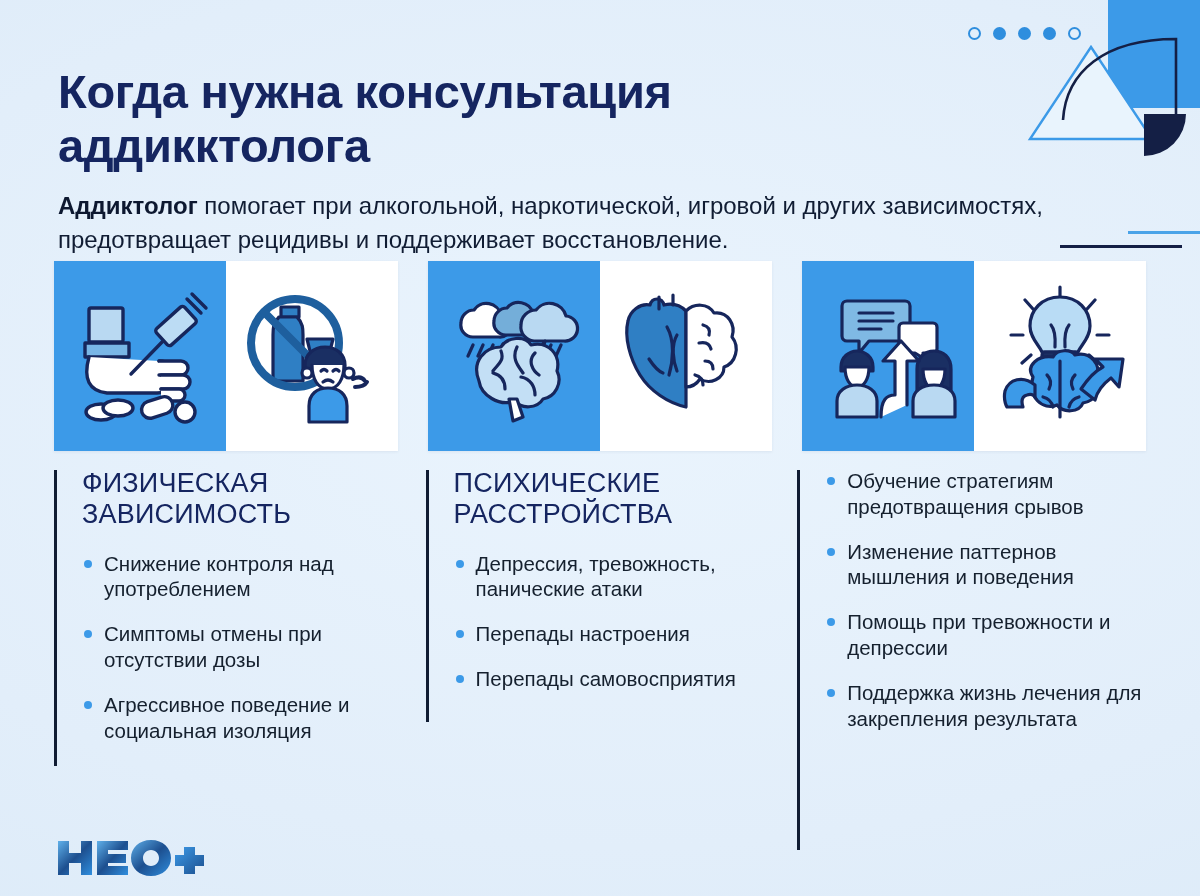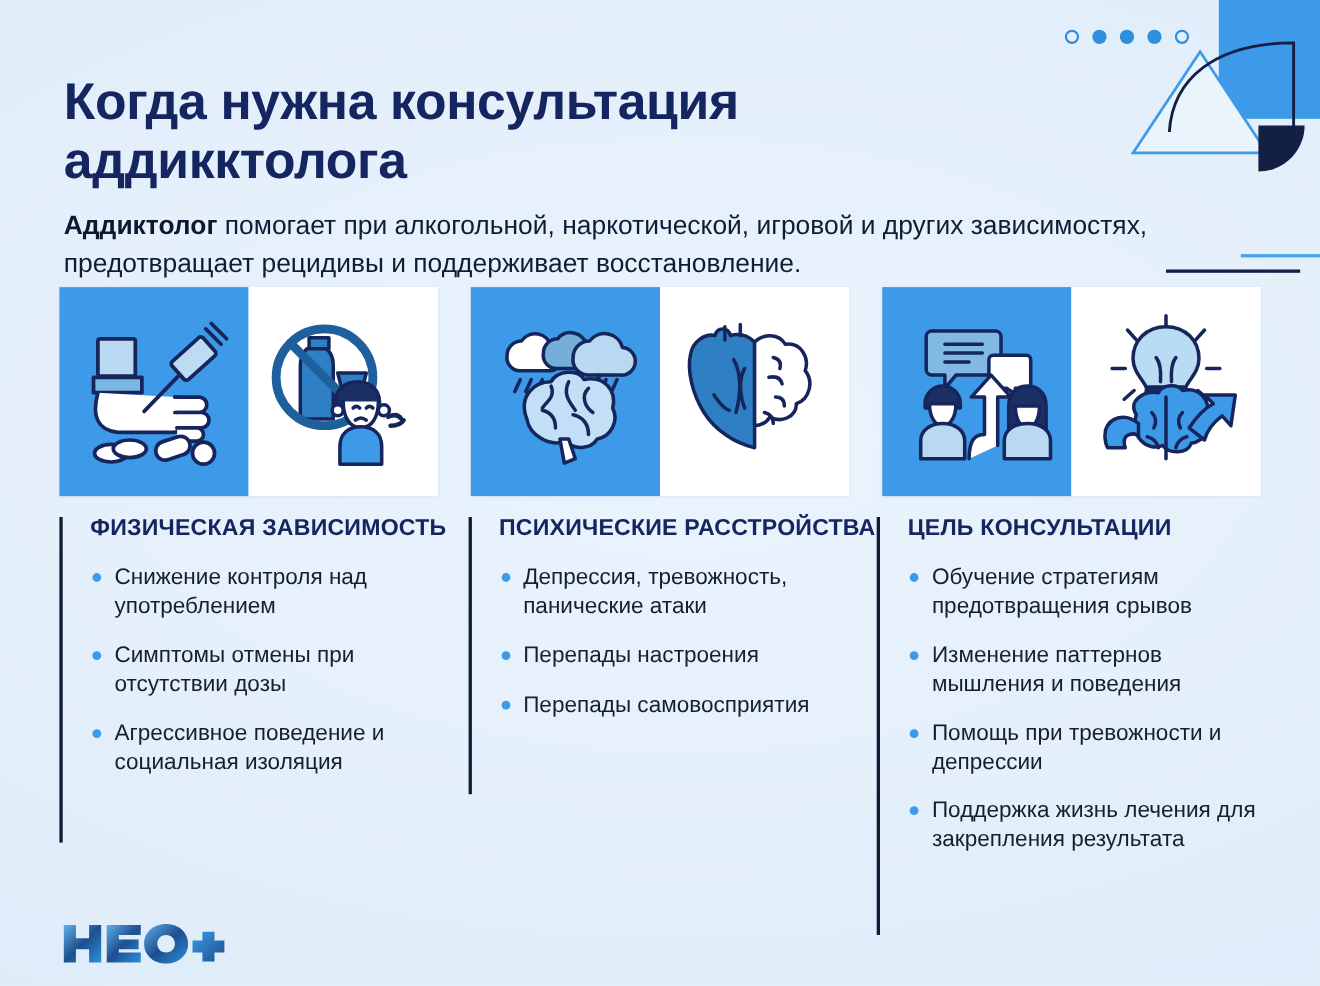--- a/index.html
+++ b/index.html
@@ -80,21 +80,21 @@
   .col1{width:372px;}
   .col2{width:372px;}
   .col3{width:356px;}
   .col .rule{
     position:absolute;left:0;top:2px;width:3px;background:#101c33;
   }
   .col1 .rule{height:296px;}
   .col2 .rule{height:252px;}
   .col3 .rule{height:380px;}
   .col h2{
-    margin:0 0 20px 0;font-size:21px;line-height:1.16;font-weight:bold;
+    margin:0 0 20px 0;font-size:27px;line-height:1.16;font-weight:normal;
     color:#152560;letter-spacing:.2px;text-transform:uppercase;
   }
   ul.bullets{list-style:none;margin:0;padding:0;}
   ul.bullets li{
     position:relative;padding-left:22px;margin-bottom:19px;
     font-size:20.5px;line-height:1.26;color:#15202e;
   }
   ul.bullets li:before{
     content:"";position:absolute;left:2px;top:9px;
     width:8px;height:8px;border-radius:50%;background:#3c9ae8;
@@ -275,21 +275,20 @@
       <h2>ПСИХИЧЕСКИЕ РАССТРОЙСТВА</h2>
       <ul class="bullets">
         <li>Депрессия, тревожность, панические атаки</li>
         <li>Перепады настроения</li>
         <li>Перепады самовосприятия</li>
       </ul>
     </div>
 
     <div class="col col3">
       <div class="rule"></div>
-      <h2>ЦЕЛЬ КОНСУЛЬТАЦИИ</h2>
       <ul class="bullets">
         <li>Обучение стратегиям предотвращения срывов</li>
         <li>Изменение паттернов мышления и поведения</li>
         <li>Помощь при тревожности и депрессии</li>
         <li>Поддержка жизнь лечения для закрепления результата</li>
       </ul>
     </div>
   </div>
 
   <div class="logo">

